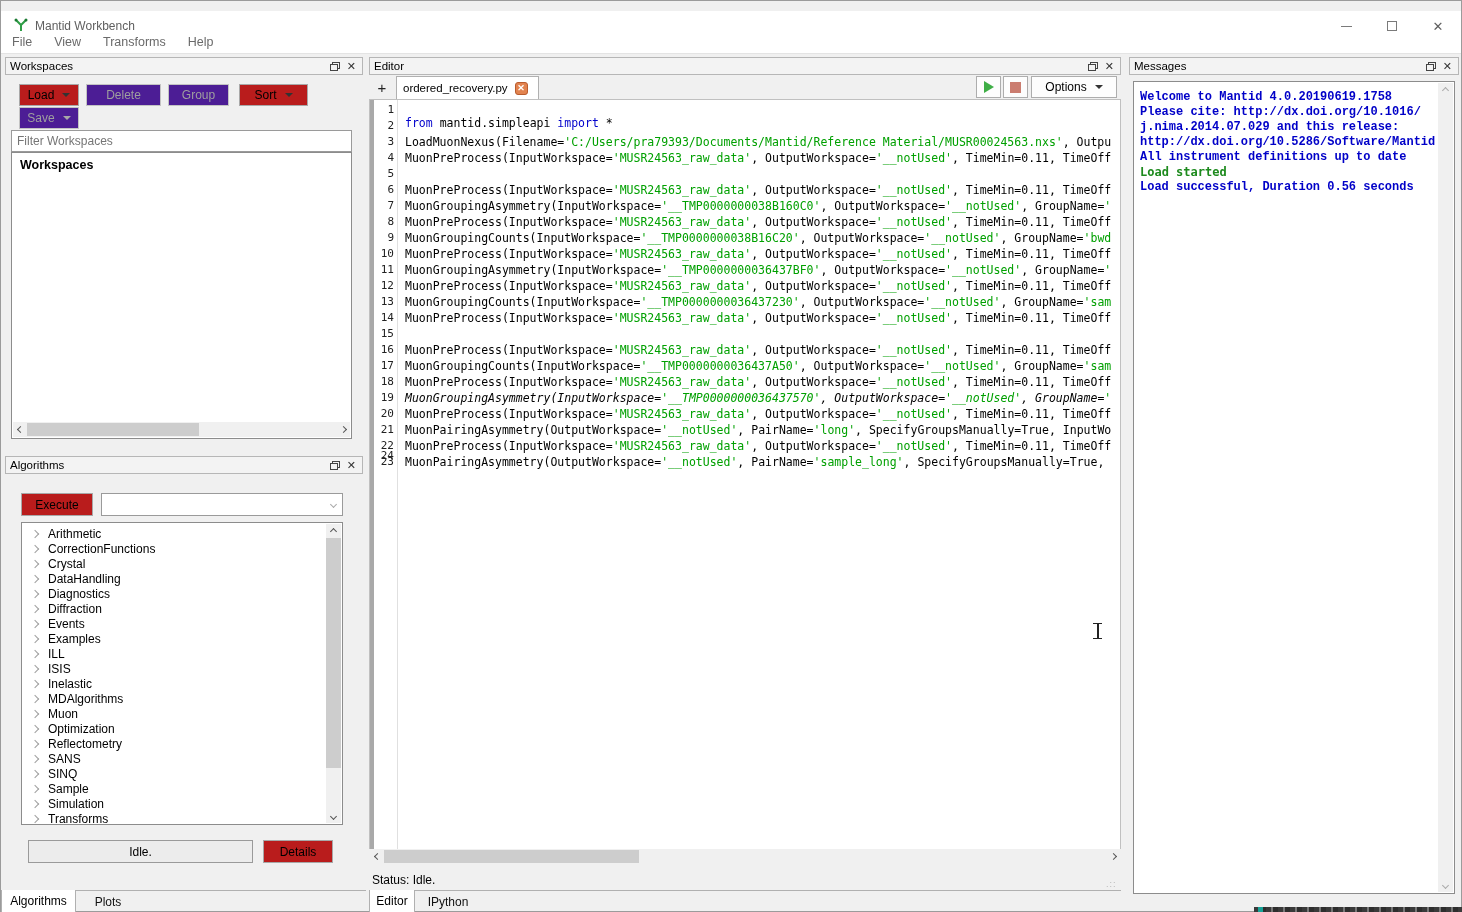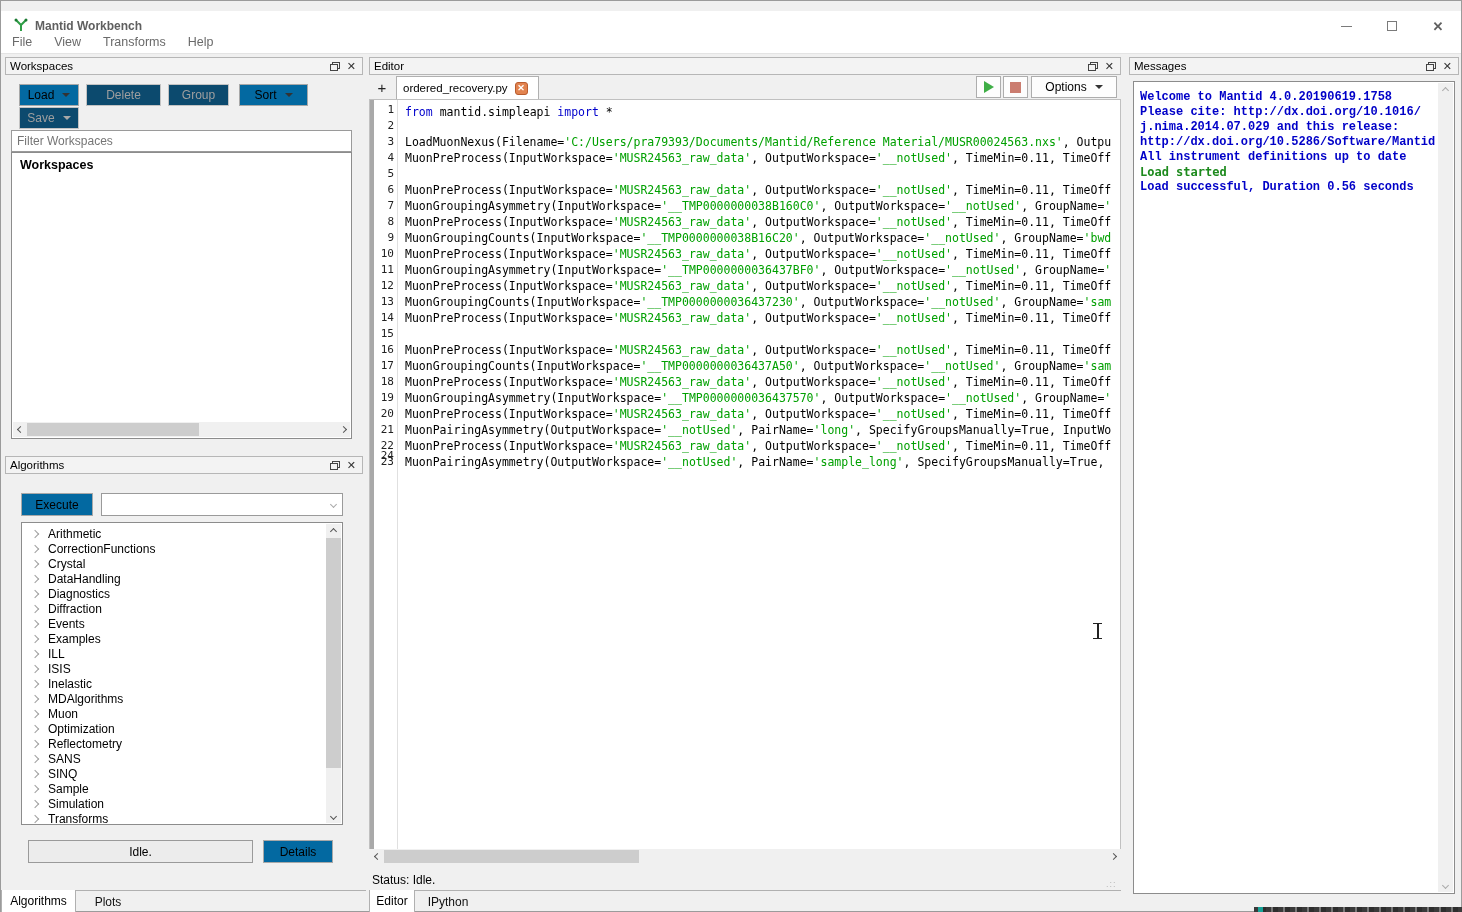--- a/index.html
+++ b/index.html
@@ -2,44 +2,44 @@
 <html><head>
 <meta charset="utf-8">
 <style>
   * { margin:0; padding:0; box-sizing:border-box; }
   html,body { width:1462px; height:912px; overflow:hidden; }
   body { font-family:"Liberation Sans", sans-serif; background:#f0f0f0; position:relative;
          width:1462px; height:912px; font-size:12px; color:#000; }
   .window { position:absolute; inset:0; border:1px solid #9b9b9b; background:#f0f0f0; }
 
   
-  .titlebar { position:absolute; left:0; top:10px; width:100%; height:30px; background:#ffffff;font-weight:bold; }
+  .titlebar { position:absolute; left:0; top:10px; width:100%; height:30px; background:#ffffff; }
   .app-icon { position:absolute; left:12px; top:7px; width:16px; height:16px; }
   .app-title { position:absolute; left:34px; top:8px; color:#5f5f5f; font-size:12px; }
   .win-btn { position:absolute; top:0; width:46px; height:30px; display:flex; align-items:center; justify-content:center; color:#5f5f5f; font-size:13px; }
   .wb-min { right:92px; } .wb-max { right:46px; } .wb-close { right:0; }
   .wb-max .box { width:10px; height:10px; border:1px solid #7a7a7a; }
   .wb-min .bar { width:11px; height:0; border-top:1px solid #7a7a7a; }
 
   
   .menubar { position:absolute; left:0; top:30px; width:100%; height:23px; background:#ffffff; border-bottom:1px solid #e4e4e4; display:flex; align-items:center; }
   .menu-item { color:#6a6a6a; font-size:12.5px; padding:0 11px; }
 
   
   .dock-header { position:absolute; height:18px; background:#f3f3f3; border:1px solid #b6b6b6; display:flex; align-items:center; padding:0 4px; }
   .dock-title { font-size:11.5px; color:#000; flex:1; }
   .float-ic { width:9px; height:8px; position:relative; margin-right:8px; }
   .float-ic:before { content:""; position:absolute; left:2px; top:0; width:6px; height:5px; border:1px solid #444; }
   .float-ic:after  { content:""; position:absolute; left:0; top:2px; width:6px; height:5px; border:1px solid #444; background:#f3f3f3; }
   .close-ic { font-size:11px; color:#333; line-height:1; margin-right:2px; }
 
   
-  .btn { background:#0369a1; border:1px solid #a8a8a8; font-size:12px; color:#000;
+  .btn { background:#b91c1c; border:1px solid #a8a8a8; font-size:12px; color:#000;
          display:flex; align-items:center; justify-content:center; }
-  .btn.disabled { background:#0c4a6e; border-color:#c3c3c3; color:#9f9f9f; }
+  .btn.disabled { background:#4c1d95; border-color:#c3c3c3; color:#9f9f9f; }
   .caret { width:0; height:0; border-left:4px solid transparent; border-right:4px solid transparent; border-top:4px solid #333; margin-left:8px; }
   .btn.disabled .caret { border-top-color:#a8a8a8; }
 
   
   .filter-input { position:absolute; left:10px; top:129px; width:341px; height:22px; border:1px solid #9a9a9a; background:#fff; font-size:12px; padding:0 5px; font-family:"Liberation Sans",sans-serif; color:#000; }
   .ws-tree { position:absolute; left:10px; top:151px; width:341px; height:287px; border:1px solid #8c8c8c; background:#fff; }
   .ws-root { position:absolute; left:8px; top:5px; font-weight:600; font-size:12.5px; }
 
   
   .hscroll { position:absolute; background:#f0f0f0; display:flex; align-items:center; }
@@ -340,37 +340,37 @@
         <span class="ln" style="top: 258px;">17</span>
         <span class="ln" style="top: 274px;">18</span>
         <span class="ln" style="top: 290px;">19</span>
         <span class="ln" style="top: 306px;">20</span>
         <span class="ln" style="top: 322px;">21</span>
         <span class="ln" style="top: 338px;">22</span>
         <span class="ln" style="top: 354px;">23</span>
         <span class="ln" style="top: 348px; margin-left: 20px;">24</span>
       </div>
     <div class="code-area" id="code-lines">
-        <div class="code-line" style="top: 4px;"><span class="tok-k">from</span><span class="tok-d"> mantid.simpleapi </span><span class="tok-k">import</span><span class="tok-d"> *</span></div>
+        <div class="code-line" style="top: 15px;"><span class="tok-k">from</span><span class="tok-d"> mantid.simpleapi </span><span class="tok-k">import</span><span class="tok-d"> *</span></div>
         <div class="code-line" style="top: 18px;"></div>
         <div class="code-line" style="top: 34px;"><span class="tok-d">LoadMuonNexus(Filename=</span><span class="tok-s">'C:/Users/pra79393/Documents/Mantid/Reference Material/MUSR00024563.nxs'</span><span class="tok-d">, Outpu</span></div>
         <div class="code-line" style="top: 50px;"><span class="tok-d">MuonPreProcess(InputWorkspace=</span><span class="tok-s">'MUSR24563_raw_data'</span><span class="tok-d">, OutputWorkspace=</span><span class="tok-s">'__notUsed'</span><span class="tok-d">, TimeMin=0.11, TimeOff</span></div>
         <div class="code-line" style="top: 82px;"><span class="tok-d">MuonPreProcess(InputWorkspace=</span><span class="tok-s">'MUSR24563_raw_data'</span><span class="tok-d">, OutputWorkspace=</span><span class="tok-s">'__notUsed'</span><span class="tok-d">, TimeMin=0.11, TimeOff</span></div>
         <div class="code-line" style="top: 98px;"><span class="tok-d">MuonGroupingAsymmetry(InputWorkspace=</span><span class="tok-s">'__TMP0000000038B160C0'</span><span class="tok-d">, OutputWorkspace=</span><span class="tok-s">'__notUsed'</span><span class="tok-d">, GroupName=</span><span class="tok-s">'</span></div>
         <div class="code-line" style="top: 114px;"><span class="tok-d">MuonPreProcess(InputWorkspace=</span><span class="tok-s">'MUSR24563_raw_data'</span><span class="tok-d">, OutputWorkspace=</span><span class="tok-s">'__notUsed'</span><span class="tok-d">, TimeMin=0.11, TimeOff</span></div>
         <div class="code-line" style="top: 130px;"><span class="tok-d">MuonGroupingCounts(InputWorkspace=</span><span class="tok-s">'__TMP0000000038B16C20'</span><span class="tok-d">, OutputWorkspace=</span><span class="tok-s">'__notUsed'</span><span class="tok-d">, GroupName=</span><span class="tok-s">'bwd</span></div>
         <div class="code-line" style="top: 146px;"><span class="tok-d">MuonPreProcess(InputWorkspace=</span><span class="tok-s">'MUSR24563_raw_data'</span><span class="tok-d">, OutputWorkspace=</span><span class="tok-s">'__notUsed'</span><span class="tok-d">, TimeMin=0.11, TimeOff</span></div>
         <div class="code-line" style="top: 162px;"><span class="tok-d">MuonGroupingAsymmetry(InputWorkspace=</span><span class="tok-s">'__TMP0000000036437BF0'</span><span class="tok-d">, OutputWorkspace=</span><span class="tok-s">'__notUsed'</span><span class="tok-d">, GroupName=</span><span class="tok-s">'</span></div>
         <div class="code-line" style="top: 178px;"><span class="tok-d">MuonPreProcess(InputWorkspace=</span><span class="tok-s">'MUSR24563_raw_data'</span><span class="tok-d">, OutputWorkspace=</span><span class="tok-s">'__notUsed'</span><span class="tok-d">, TimeMin=0.11, TimeOff</span></div>
         <div class="code-line" style="top: 194px;"><span class="tok-d">MuonGroupingCounts(InputWorkspace=</span><span class="tok-s">'__TMP0000000036437230'</span><span class="tok-d">, OutputWorkspace=</span><span class="tok-s">'__notUsed'</span><span class="tok-d">, GroupName=</span><span class="tok-s">'sam</span></div>
         <div class="code-line" style="top: 210px;"><span class="tok-d">MuonPreProcess(InputWorkspace=</span><span class="tok-s">'MUSR24563_raw_data'</span><span class="tok-d">, OutputWorkspace=</span><span class="tok-s">'__notUsed'</span><span class="tok-d">, TimeMin=0.11, TimeOff</span></div>
         <div class="code-line" style="top: 242px;"><span class="tok-d">MuonPreProcess(InputWorkspace=</span><span class="tok-s">'MUSR24563_raw_data'</span><span class="tok-d">, OutputWorkspace=</span><span class="tok-s">'__notUsed'</span><span class="tok-d">, TimeMin=0.11, TimeOff</span></div>
         <div class="code-line" style="top: 258px;"><span class="tok-d">MuonGroupingCounts(InputWorkspace=</span><span class="tok-s">'__TMP0000000036437A50'</span><span class="tok-d">, OutputWorkspace=</span><span class="tok-s">'__notUsed'</span><span class="tok-d">, GroupName=</span><span class="tok-s">'sam</span></div>
         <div class="code-line" style="top: 274px;"><span class="tok-d">MuonPreProcess(InputWorkspace=</span><span class="tok-s">'MUSR24563_raw_data'</span><span class="tok-d">, OutputWorkspace=</span><span class="tok-s">'__notUsed'</span><span class="tok-d">, TimeMin=0.11, TimeOff</span></div>
-        <div class="code-line" style="top: 290px;"><span class="tok-d">MuonGroupingAsymmetry(InputWorkspace=</span><span class="tok-s">'__TMP0000000036437570'</span><span class="tok-d">, OutputWorkspace=</span><span class="tok-s">'__notUsed'</span><span class="tok-d">, GroupName=</span><span class="tok-s">'</span></div>
+        <div class="code-line" style="top: 290px; font-style: italic;"><span class="tok-d">MuonGroupingAsymmetry(InputWorkspace=</span><span class="tok-s">'__TMP0000000036437570'</span><span class="tok-d">, OutputWorkspace=</span><span class="tok-s">'__notUsed'</span><span class="tok-d">, GroupName=</span><span class="tok-s">'</span></div>
         <div class="code-line" style="top: 306px;"><span class="tok-d">MuonPreProcess(InputWorkspace=</span><span class="tok-s">'MUSR24563_raw_data'</span><span class="tok-d">, OutputWorkspace=</span><span class="tok-s">'__notUsed'</span><span class="tok-d">, TimeMin=0.11, TimeOff</span></div>
         <div class="code-line" style="top: 322px;"><span class="tok-d">MuonPairingAsymmetry(OutputWorkspace=</span><span class="tok-s">'__notUsed'</span><span class="tok-d">, PairName=</span><span class="tok-s">'long'</span><span class="tok-d">, SpecifyGroupsManually=True, InputWo</span></div>
         <div class="code-line" style="top: 338px;"><span class="tok-d">MuonPreProcess(InputWorkspace=</span><span class="tok-s">'MUSR24563_raw_data'</span><span class="tok-d">, OutputWorkspace=</span><span class="tok-s">'__notUsed'</span><span class="tok-d">, TimeMin=0.11, TimeOff</span></div>
         <div class="code-line" style="top: 354px;"><span class="tok-d">MuonPairingAsymmetry(OutputWorkspace=</span><span class="tok-s">'__notUsed'</span><span class="tok-d">, PairName=</span><span class="tok-s">'sample_long'</span><span class="tok-d">, SpecifyGroupsManually=True,</span></div>
         <div class="code-line" style="top: 370px;"></div>
       </div>
     <div class="ibeam">
         <span class="bot"></span>
       </div>
   </div>

